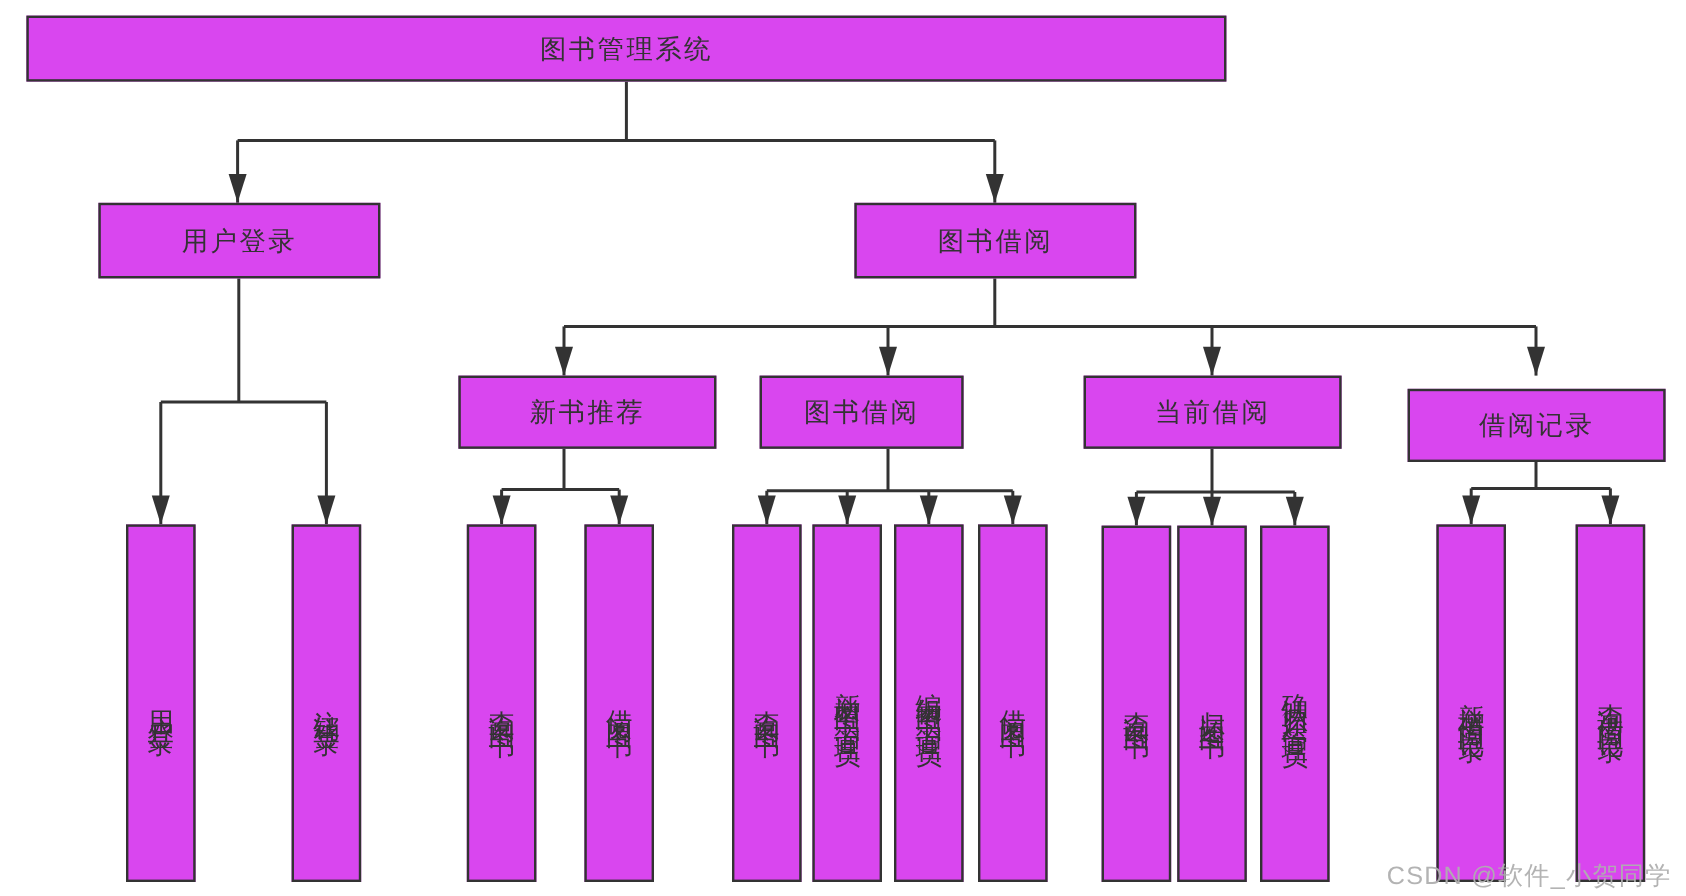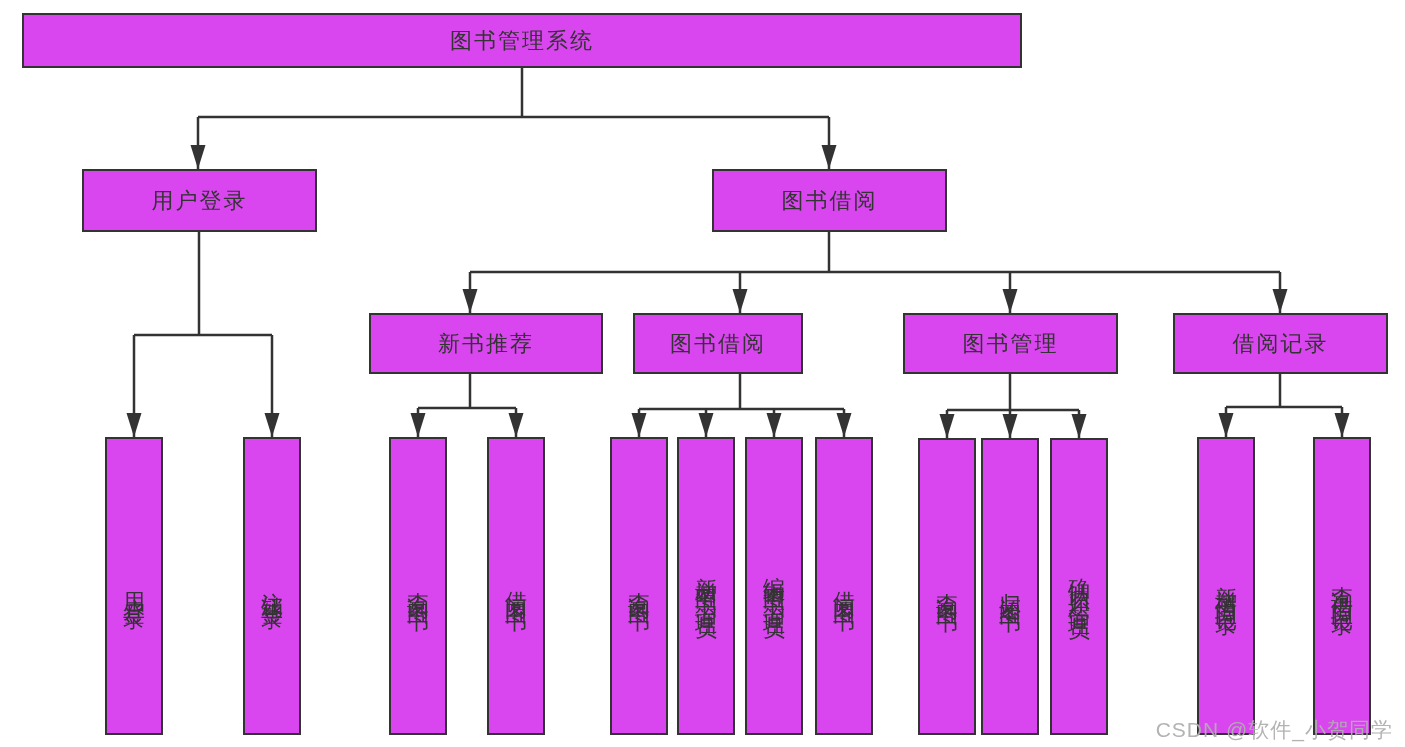--- a/index.html
+++ b/index.html
@@ -134,24 +134,24 @@
       <polygon points="1218.5,413 1233.5,413 1226,437"></polygon>
       <polygon points="1334.5,413 1349.5,413 1342,437"></polygon>
     </g>
   </svg>
 
   <div class="box h" style="left:22px; top:13px; width:1000px; height:55px">图书管理系统</div>
 
   <div class="box h" style="left:82px; top:169px; width:235px; height:63px">用户登录</div>
   <div class="box h" style="left:712px; top:169px; width:235px; height:63px">图书借阅</div>
 
-  <div class="box h" style="left:369px; top:313px; width:234px; height:61px">新书推荐</div>
+  <div class="box h" style="left:382px; top:313px; width:215px; height:61px">新书推荐</div>
   <div class="box h" style="left:633px; top:313px; width:170px; height:61px">图书借阅</div>
-  <div class="box h" style="left:903px; top:313px; width:215px; height:61px">图书管理</div>
-  <div class="box h" style="left:1173px; top:313px; width:215px; height:61px">借阅记录</div>
+  <div class="box h" style="left:903px; top:313px; width:215px; height:61px">当前借阅</div>
+  <div class="box h" style="left:1173px; top:324px; width:215px; height:61px">借阅记录</div>
 
   <div class="box v" style="left:105px; top:437px; width:58px; height:298px">用户登录</div>
   <div class="box v" style="left:243px; top:437px; width:58px; height:298px">注销登录</div>
   <div class="box v" style="left:389px; top:437px; width:58px; height:298px">查询图书</div>
   <div class="box v" style="left:487px; top:437px; width:58px; height:298px">借阅图书</div>
   <div class="box v" style="left:610px; top:437px; width:58px; height:298px">查询图书</div>
   <div class="box v" style="left:677px; top:437px; width:58px; height:298px">新增图书（管理员）</div>
   <div class="box v" style="left:745px; top:437px; width:58px; height:298px">编辑图书（管理员）</div>
   <div class="box v" style="left:815px; top:437px; width:58px; height:298px">借阅图书</div>
   <div class="box v" style="left:918px; top:438px; width:58px; height:297px">查询图书</div>

